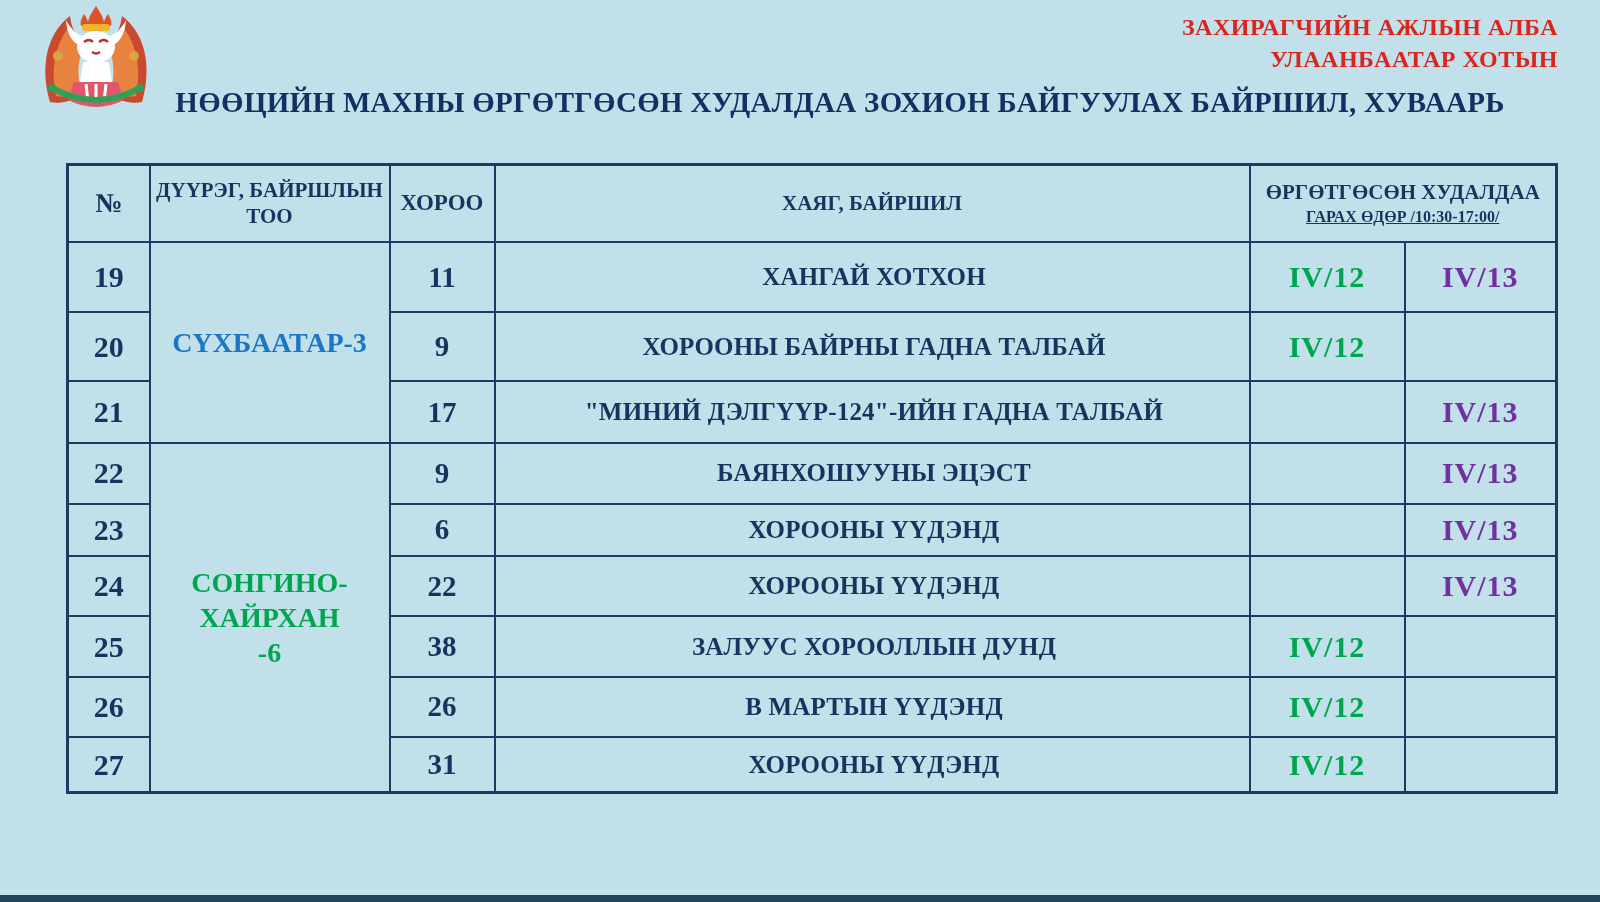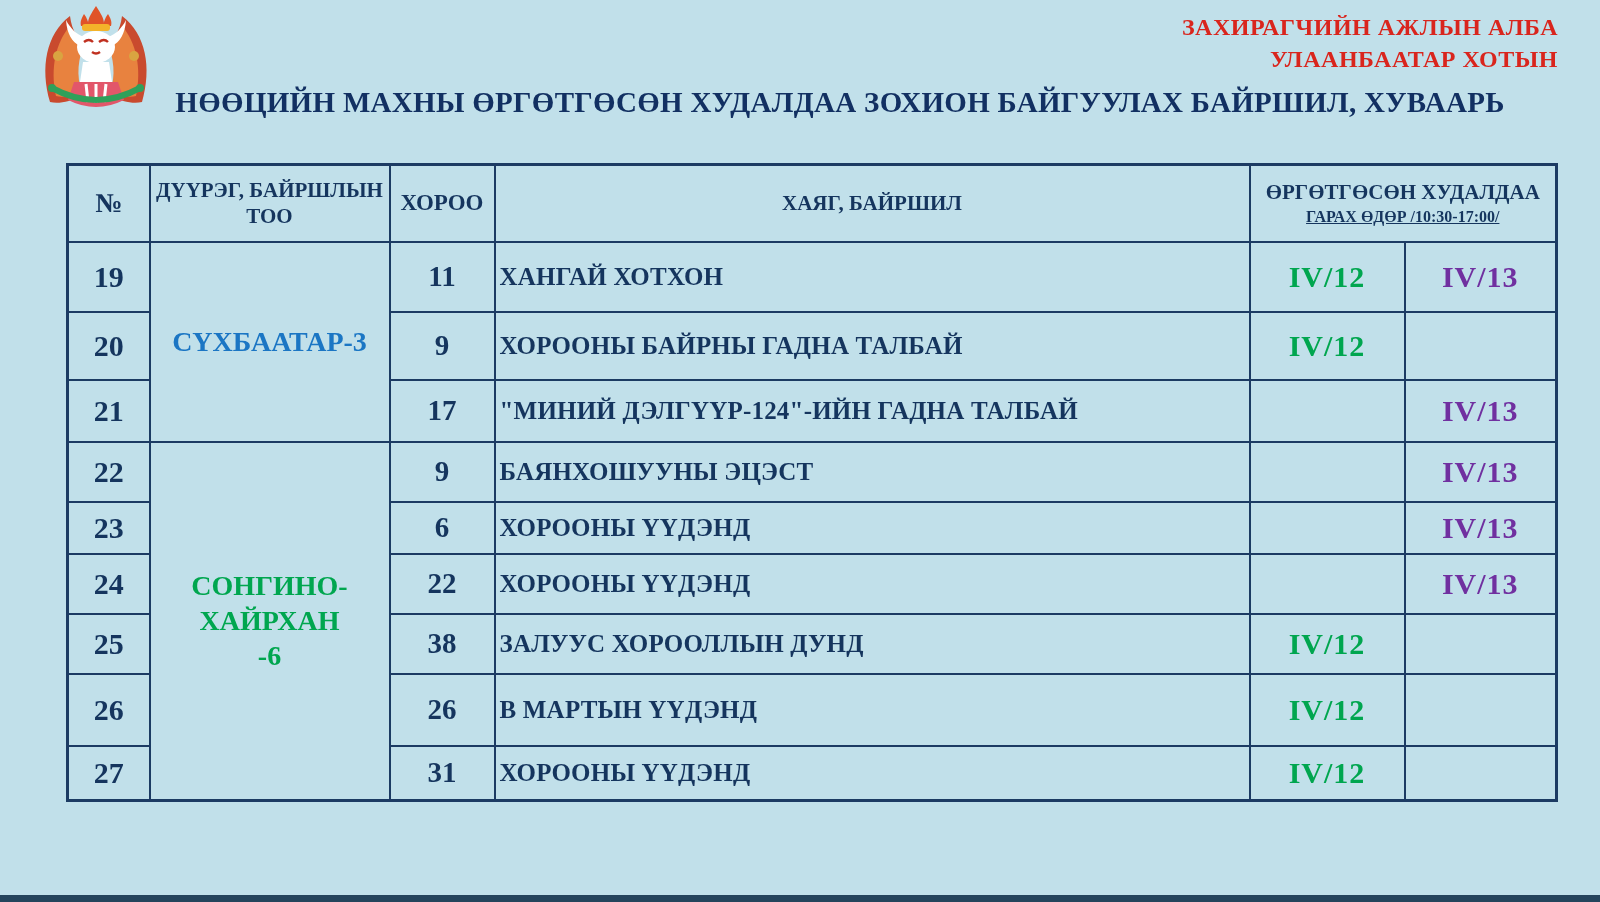--- a/index.html
+++ b/index.html
@@ -39,21 +39,21 @@
   }
   th.h-no        { font-size: 27px; text-align: center; }
   th.h-district  { font-size: 21px; text-align: center; color: #10203a; line-height: 1.25; padding: 8px 4px; }
   th.h-khoroo    { font-size: 23px; text-align: center; color: #d9251d; }
   th.h-addr      { font-size: 21px; text-align: center; }
   th.h-sched     { font-size: 21px; text-align: center; line-height: 1.3; }
   th.h-sched .l2 { font-size: 16px; text-decoration: underline; }
 
   td.c-no     { font-size: 30px; text-align: center; }
   td.c-khoroo { font-size: 29px; text-align: center; color: #e3180f; }
-  td.c-addr   { font-size: 25px; text-align: left; padding-left: 4px; letter-spacing: .2px; }
+  td.c-addr   { font-size: 25px; text-align: center; padding-left: 4px; letter-spacing: .2px; }
   td.c-date   { font-size: 30px; text-align: center; letter-spacing: 1px; }
   td.c-date.green  { color: #00a64f; }
   td.c-date.purple { color: #7030a0; }
   td.c-district { text-align: center; font-size: 28px; line-height: 1.25; }
   td.c-district.blue  { color: #1b76c4; }
   td.c-district.green { color: #00a64f; }
 
   
   .bottom-bar { position: absolute; left: 0; bottom: 0; width: 100%; height: 7px; background: #24445c; }
 </style>
@@ -182,21 +182,21 @@
     </tr>
 
     <tr style="height:60px">
       <td class="c-no">25</td>
       <td class="c-khoroo">38</td>
       <td class="c-addr">ЗАЛУУС ХОРООЛЛЫН ДУНД</td>
       <td class="c-date green">IV/12</td>
       <td class="c-date purple"></td>
     </tr>
 
-    <tr style="height:72px">
+    <tr style="height:60px">
       <td class="c-no">26</td>
       <td class="c-khoroo">26</td>
       <td class="c-addr">В МАРТЫН ҮҮДЭНД</td>
       <td class="c-date green">IV/12</td>
       <td class="c-date purple"></td>
     </tr>
 
     <tr style="height:55px">
       <td class="c-no">27</td>
       <td class="c-khoroo">31</td>

